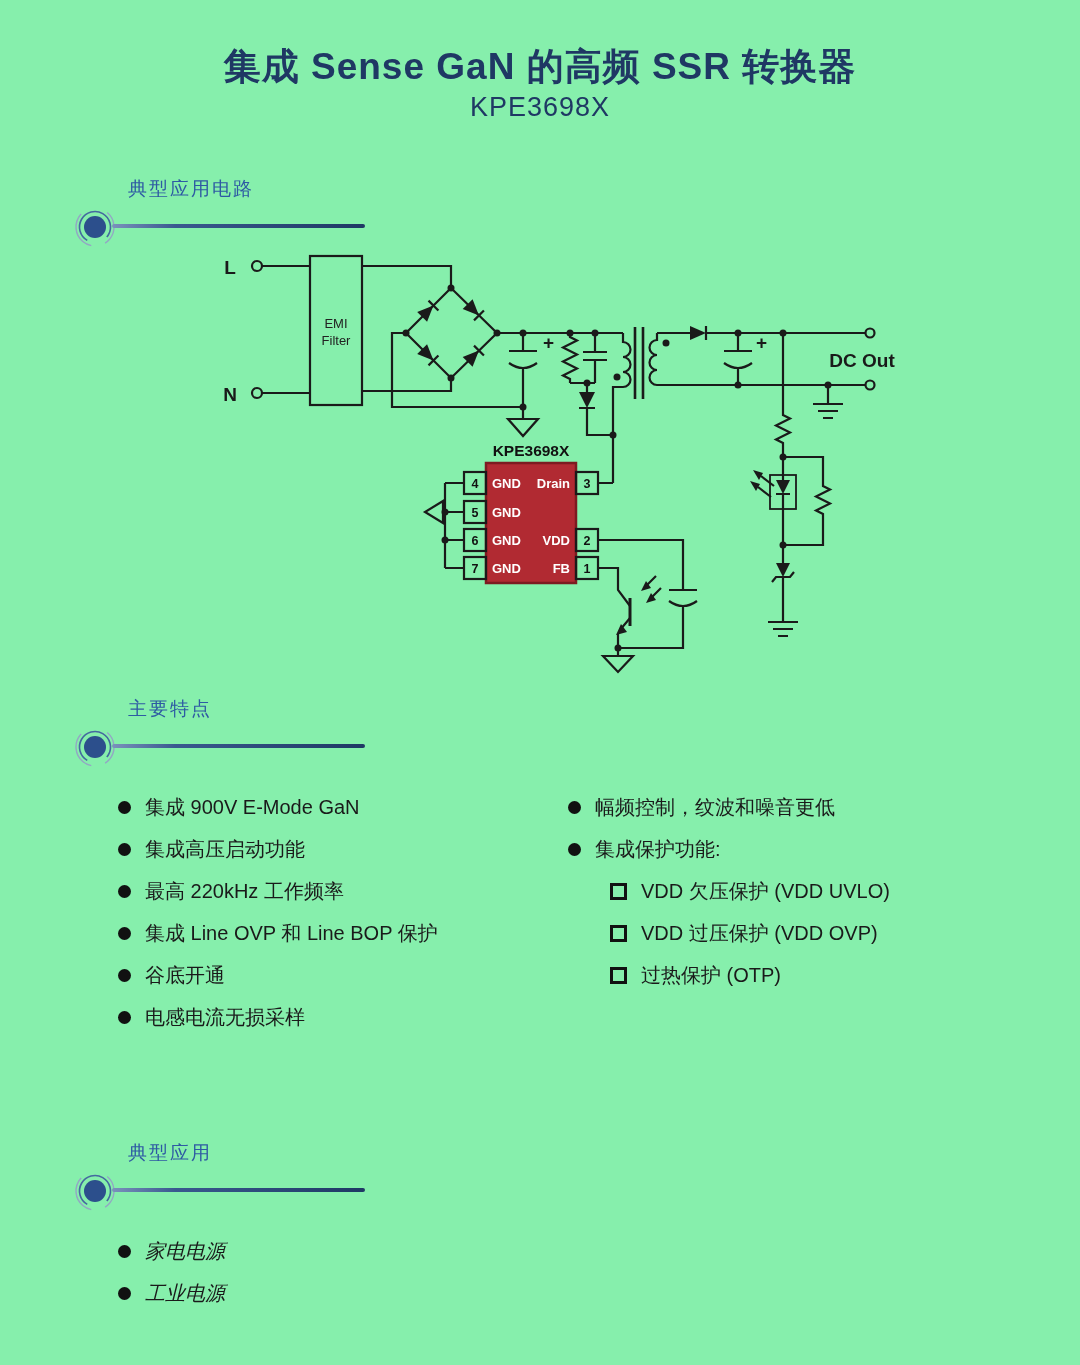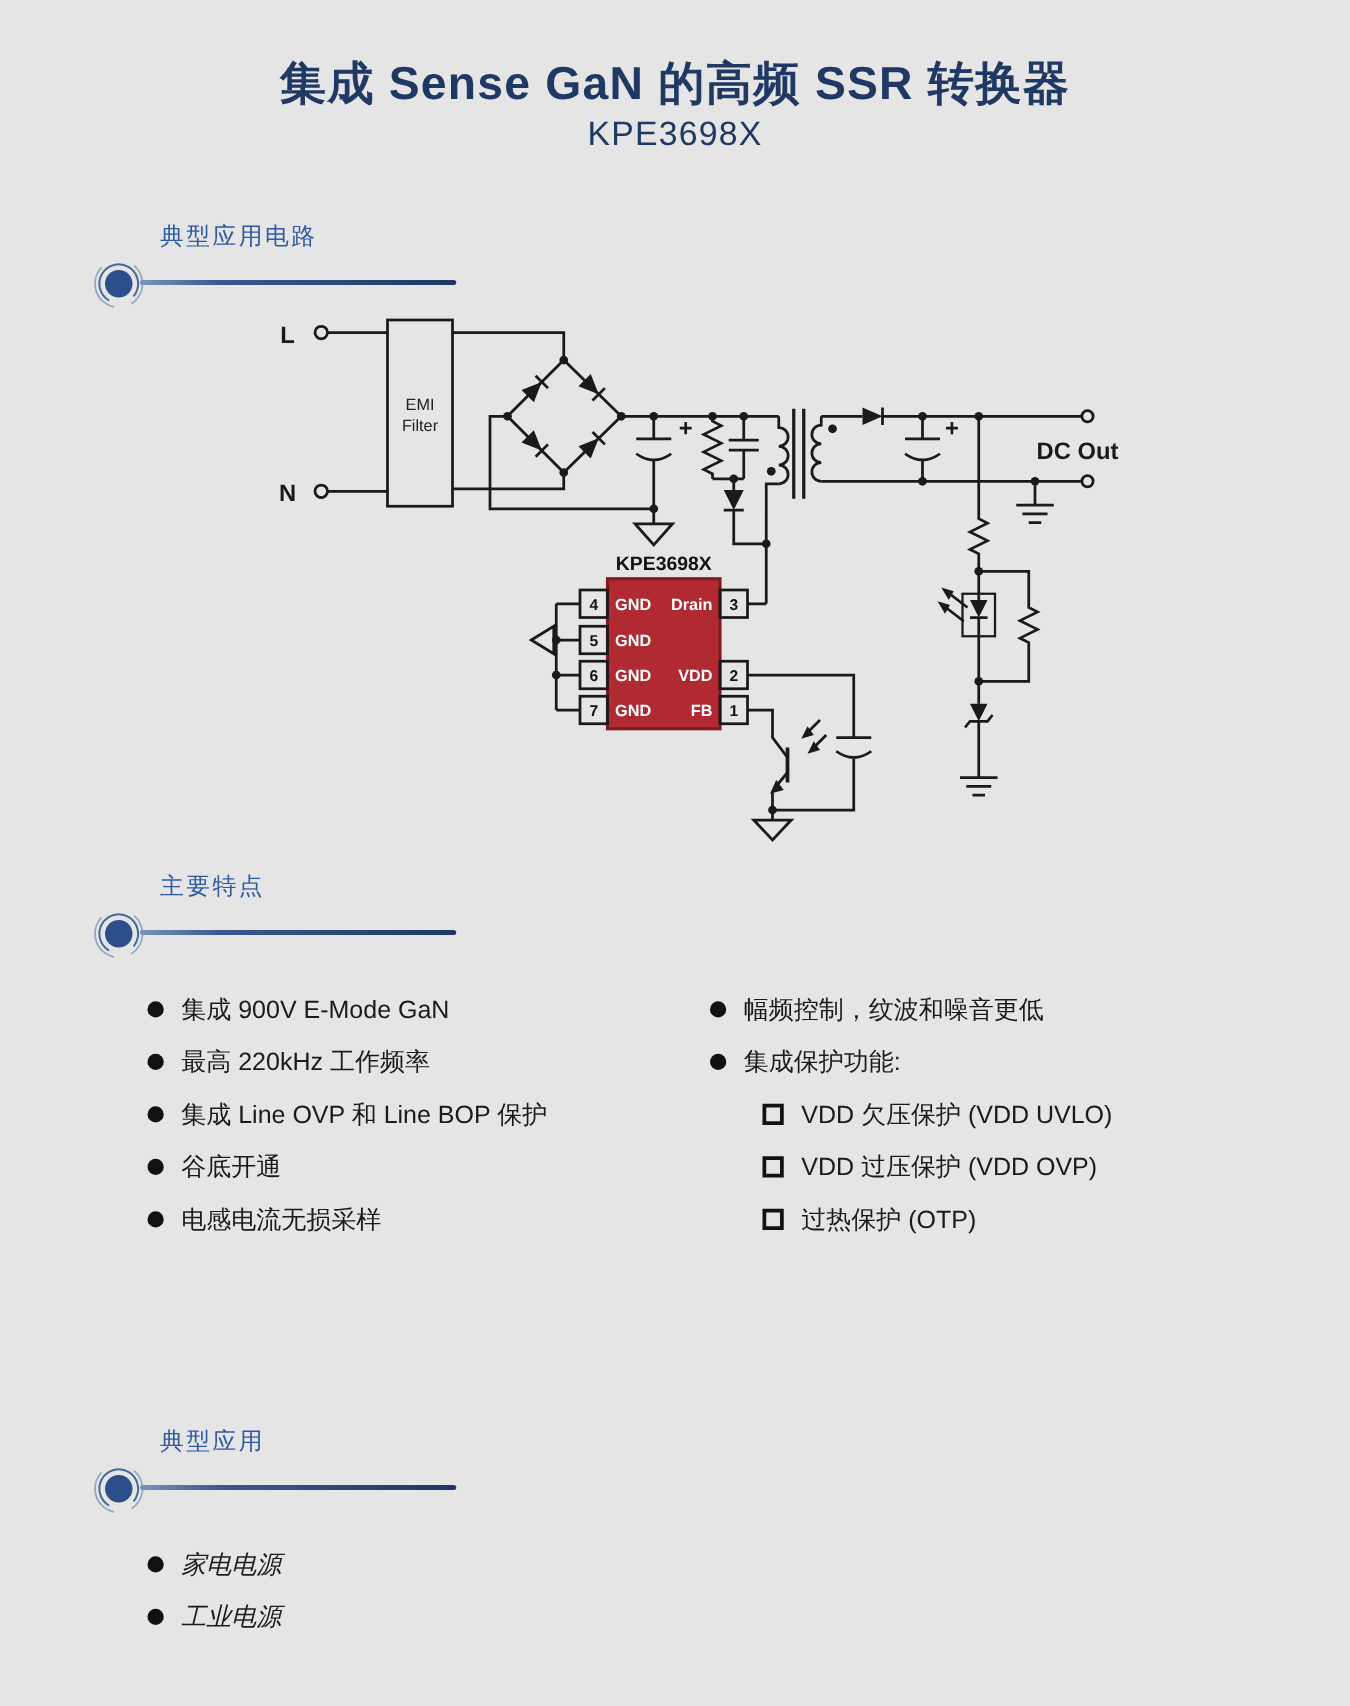--- a/index.html
+++ b/index.html
@@ -1,16 +1,16 @@
 <!DOCTYPE html>
 <html><head>
 <meta charset="utf-8">
 <style>
   html,body{margin:0;padding:0;background:#fff;}
-  .page{position:relative;width:1080px;height:1365px;background:#e5e5e5;overflow:hidden;
+  .page{position:relative;width:1080px;height:1365px;background:#86efac;overflow:hidden;
         font-family:"Liberation Sans",sans-serif;color:#1a1a1a;}
   .title{position:absolute;top:42px;left:0;width:100%;text-align:center;margin:0;
          font-size:37px;font-weight:700;color:#1f3864;letter-spacing:1px;}
   .subtitle{position:absolute;top:92px;left:0;width:100%;text-align:center;
             font-size:27px;font-weight:400;color:#1f3864;letter-spacing:1px;}
   .sec{position:absolute;left:55px;width:340px;height:92px;}
   .sec h2{margin:0 0 0 73px;font-size:19px;font-weight:500;color:#2e5aa3;letter-spacing:2px;}
   .deco{position:absolute;left:17px;top:28px;width:312px;height:46px;}
   .deco svg{position:absolute;left:0;top:0;}
   .deco-line{position:absolute;left:40px;top:20px;width:253px;height:4px;border-radius:2px;
@@ -216,20 +216,24 @@
     </div>
   </div>
 
   <ul class="blist feat-left">
     <li>
         <span class="b-dot"></span>
         <span>集成 900V E-Mode GaN</span>
       </li>
     <li>
         <span class="b-dot"></span>
+        <span>集成高压启动功能</span>
+      </li>
+    <li>
+        <span class="b-dot"></span>
         <span>最高 220kHz 工作频率</span>
       </li>
     <li>
         <span class="b-dot"></span>
         <span>集成 Line OVP 和 Line BOP 保护</span>
       </li>
     <li>
         <span class="b-dot"></span>
         <span>谷底开通</span>
       </li>

